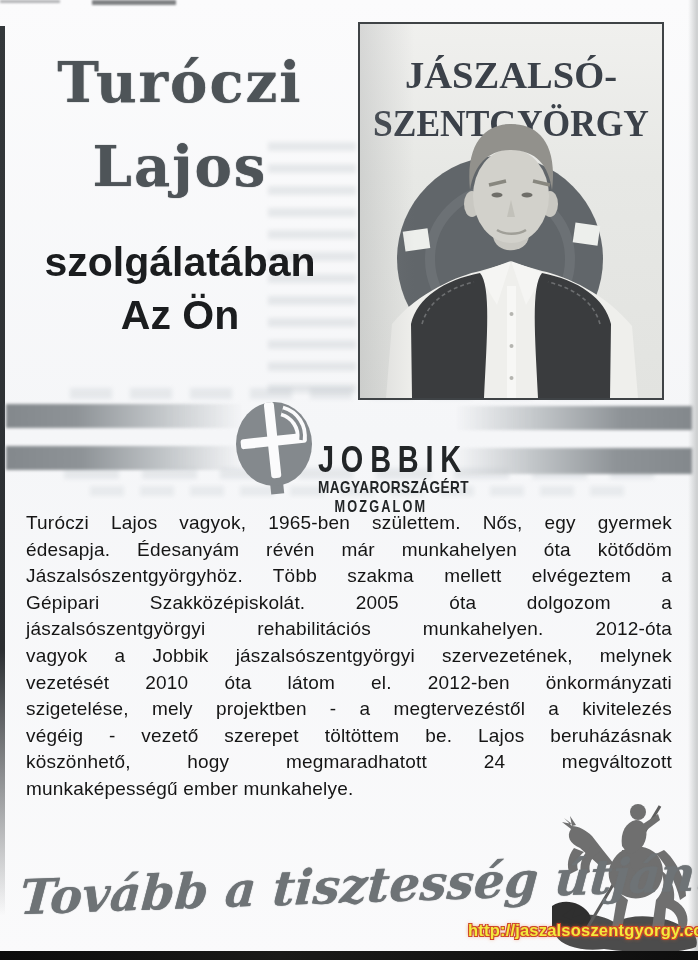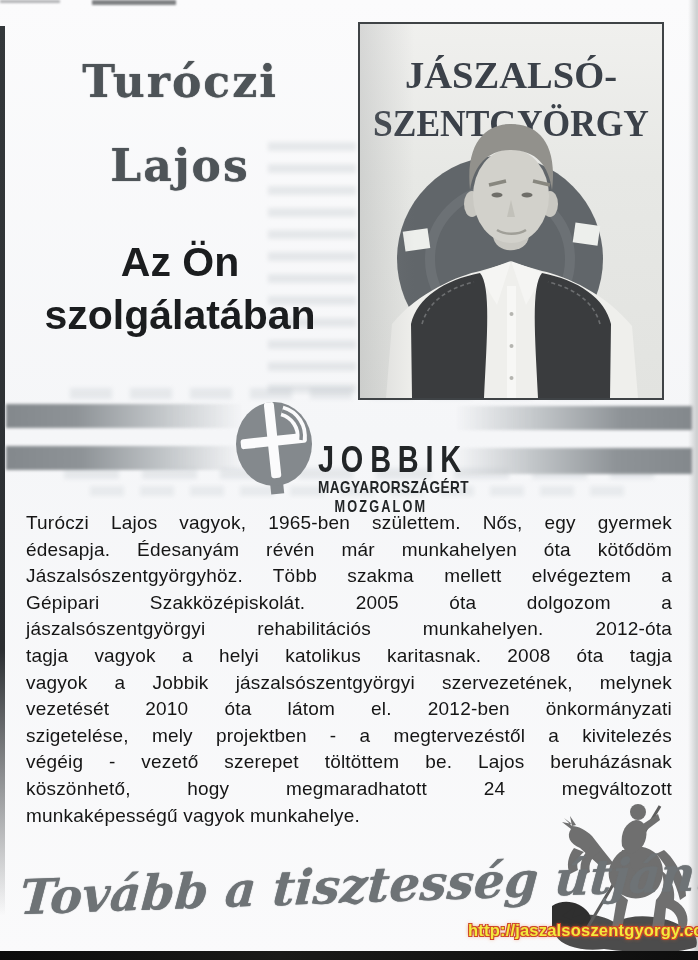--- a/index.html
+++ b/index.html
@@ -25,21 +25,21 @@
   .ghost-band1{left:70px;top:388px;width:540px;height:11px;
     background:repeating-linear-gradient(90deg,rgba(138,150,158,.30) 0 42px,rgba(0,0,0,0) 42px 60px);}
   .ghost-band2{left:64px;top:468px;width:590px;height:11px;
     background:repeating-linear-gradient(90deg,rgba(138,150,158,.30) 0 55px,rgba(0,0,0,0) 55px 78px);}
   .ghost-band3{left:90px;top:486px;width:540px;height:10px;
     background:repeating-linear-gradient(90deg,rgba(138,150,158,.26) 0 34px,rgba(0,0,0,0) 34px 50px);}
 
   
   .title-block{position:absolute;left:8px;top:40px;width:344px;text-align:center;color:#4e5458;}
   .title-line{font-family:"DejaVu Serif","Liberation Serif",serif;font-weight:900;
-    font-size:44px;line-height:84px;letter-spacing:2px;
+    font-size:56px;line-height:84px;letter-spacing:2px;
     text-shadow:0 0 1px #4e5458;}
   .tagline-block{position:absolute;left:8px;top:236px;width:344px;text-align:center;color:#1b1d1f;}
   .tagline-line{font-weight:bold;font-size:41px;line-height:53px;letter-spacing:0;}
 
   
   .photo-frame{position:absolute;left:358px;top:22px;width:306px;height:378px;
     border:2px solid #3f4346;background:#e9eae7;box-sizing:border-box;}
   .photo-frame svg{display:block;}
 
   
@@ -90,22 +90,22 @@
   <div class="ghost ghost-col"></div>
   <div class="ghost ghost-band1"></div>
   <div class="ghost ghost-band2"></div>
   <div class="ghost ghost-band3"></div>
 
   <div class="title-block">
     <div class="title-line">Turóczi</div>
     <div class="title-line">Lajos</div>
   </div>
   <div class="tagline-block">
+    <div class="tagline-line">szolgálatában</div>
     <div class="tagline-line">Az Ön</div>
-    <div class="tagline-line">szolgálatában</div>
   </div>
 
   <div class="photo-frame">
     <svg width="302" height="374" viewBox="0 0 302 374">
       <defs>
         <linearGradient id="pbg" x1="0" y1="0" x2="0" y2="1">
           <stop offset="0" stop-color="#f0f0ee"></stop>
           <stop offset="0.4" stop-color="#e7e8e5"></stop>
           <stop offset="1" stop-color="#e2e3e0"></stop>
         </linearGradient>
@@ -181,27 +181,26 @@
     <div class="logo-sub1">MAGYARORSZÁGÉRT</div>
     <div class="logo-sub2">MOZGALOM</div>
   </div>
 
   <div class="body-text">
     <div class="body-line">Turóczi Lajos vagyok, 1965-ben születtem. Nős, egy gyermek</div>
     <div class="body-line">édesapja. Édesanyám révén már munkahelyen óta kötődöm</div>
     <div class="body-line">Jászalsószentgyörgyhöz. Több szakma mellett elvégeztem a</div>
     <div class="body-line">Gépipari Szakközépiskolát. 2005 óta dolgozom a</div>
     <div class="body-line">jászalsószentgyörgyi rehabilitációs munkahelyen. 2012-óta</div>
-    <div class="body-line">tagja vagyok a helyi katolikus karitasnak.  2008 óta tagja</div>
     <div class="body-line">vagyok a Jobbik jászalsószentgyörgyi szervezetének, melynek</div>
     <div class="body-line">vezetését 2010 óta látom el. 2012-ben önkormányzati</div>
     <div class="body-line">szigetelése, mely projektben - a megtervezéstől a kivitelezés</div>
     <div class="body-line">végéig - vezető szerepet töltöttem be. Lajos beruházásnak</div>
     <div class="body-line">köszönhető, hogy megmaradhatott 24 megváltozott</div>
-    <div class="body-line last">munkaképességű vagyok munkahelye.</div>
+    <div class="body-line last">munkaképességű ember munkahelye.</div>
   </div>
 
   <div class="horse">
     <svg width="146" height="168" viewBox="0 0 146 168">
 
       <path d="M4,148 C2,140 10,132 24,128 C36,124 52,128 62,134 C84,124 112,128 130,138 C142,143 147,151 144,159 C122,167 84,165 52,161 C30,164 10,158 4,148 Z" fill="#4c4c4c"></path>
       <path d="M0,118 C12,110 28,114 36,124 C42,132 38,142 26,146 C12,150 2,146 0,138 Z" fill="#2f2f2f"></path>
       <path d="M10,128 l14,-10 l-4,12 l16,-6 l-6,12 Z" fill="#2f2f2f"></path>
 
       <path d="M108,18 L34,142" stroke="#5d5d5d" stroke-width="3"></path>

